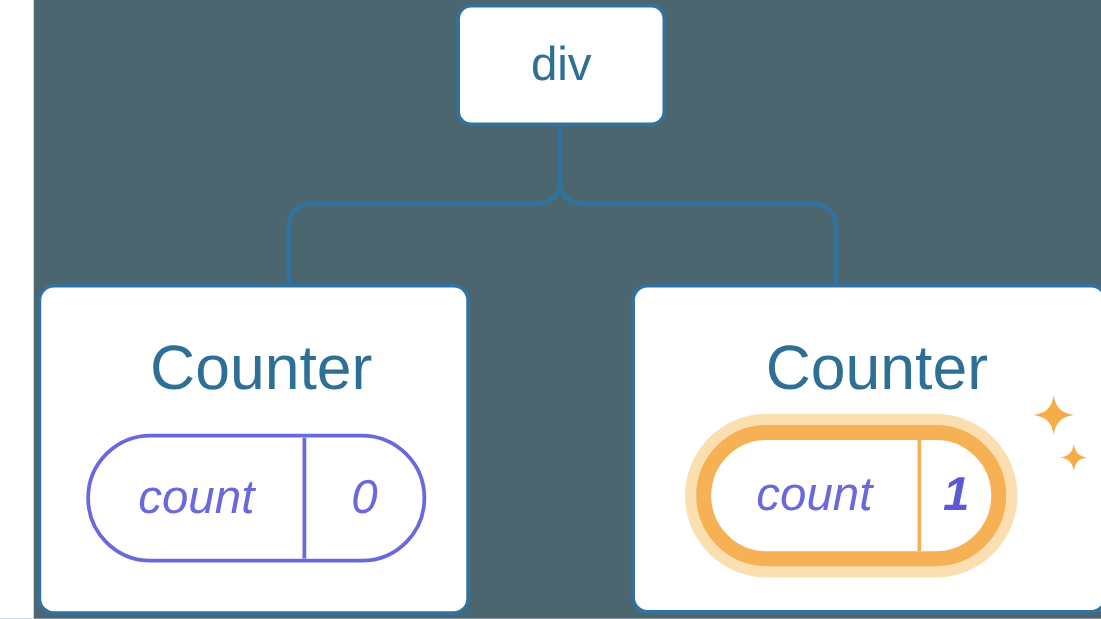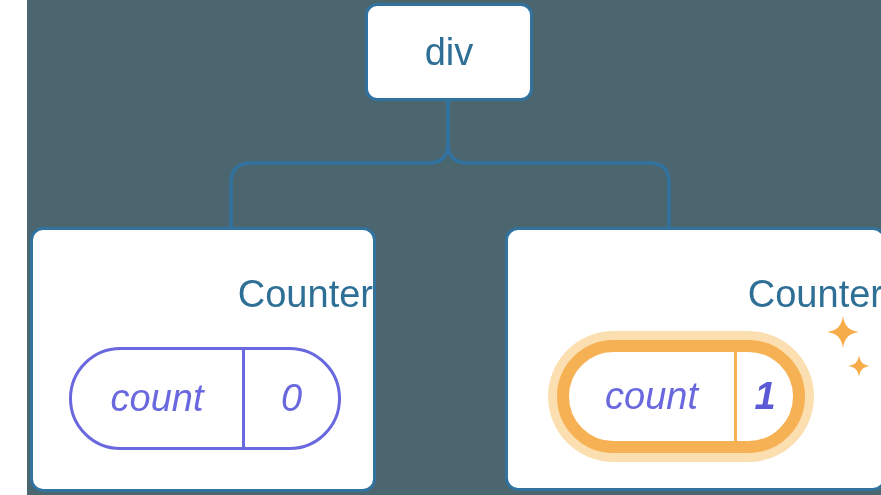--- a/index.html
+++ b/index.html
@@ -28,22 +28,22 @@
     display:flex;align-items:center;justify-content:center;
     font-size:38px;font-weight:500;color:var(--nodeText);
   }
   .card{
     position:absolute;background:#fff;
     border:3px solid var(--stroke);border-radius:13px;
   }
   .card.left{left:3px;top:227px;width:346px;height:265px;}
   .card.right{left:478px;top:227px;width:381px;height:264px;}
   .card-title{
-    position:absolute;top:42px;left:12px;right:0;text-align:right;
-    font-size:38px;font-weight:500;color:var(--nodeText);line-height:44px;
+    position:absolute;top:42px;left:12px;right:0;text-align:center;
+    font-size:50px;font-weight:500;color:var(--nodeText);line-height:44px;
   }
   .pill{
     position:absolute;display:flex;background:#fff;overflow:hidden;font-style:italic;
   }
   .pill-plain{
     left:36px;top:117px;width:272px;height:103px;
     border:3px solid var(--purple);border-radius:52px;
   }
   .pill-plain .pill-key{
     width:173px;border-right:3px solid var(--purple);

